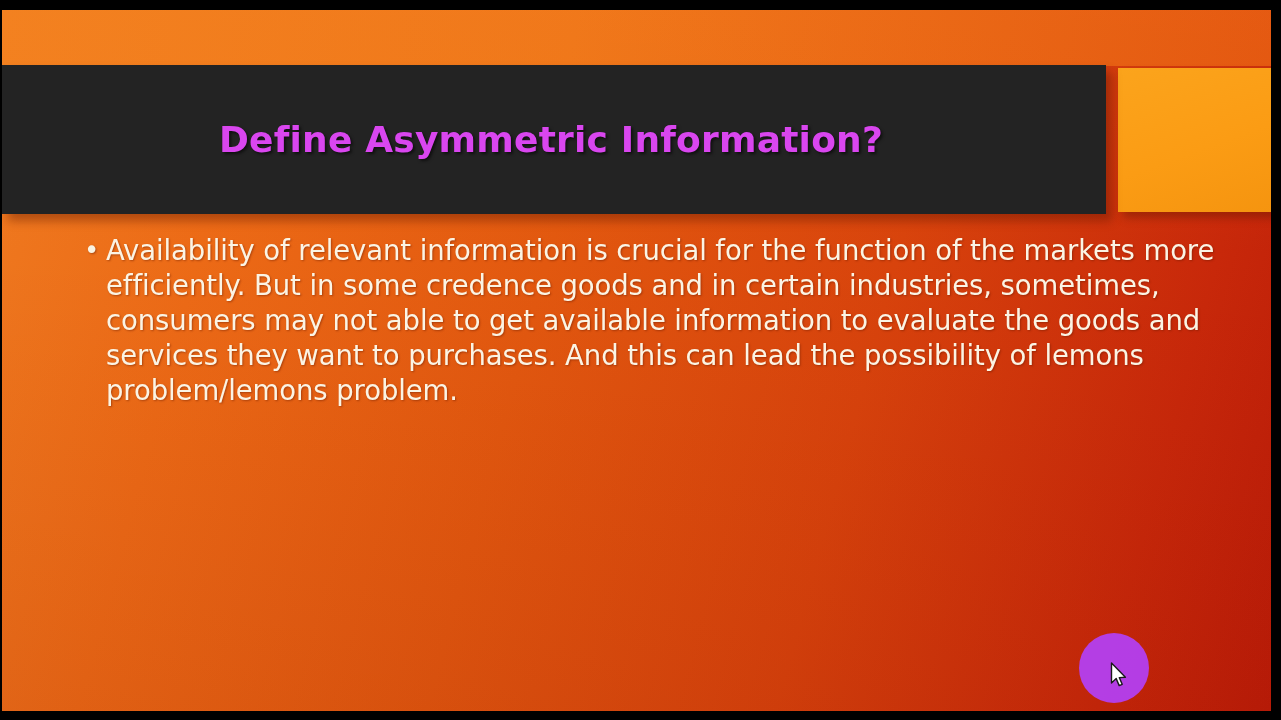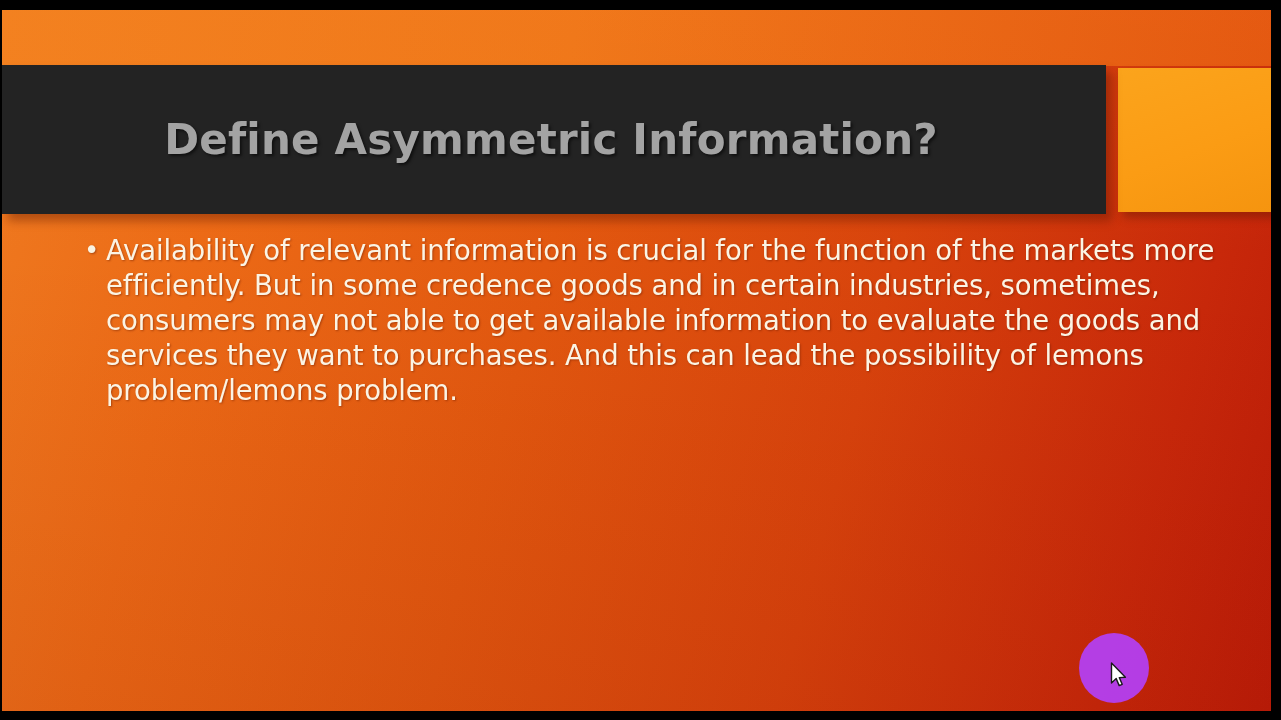--- a/index.html
+++ b/index.html
@@ -69,23 +69,23 @@
     height: 149px;
     background: #232323;
     box-shadow: 6px 7px 9px rgba(90, 20, 0, 0.40);
     display: flex;
     align-items: center;
     justify-content: center;
     z-index: 3;
   }
 
   #title-text {
-    color: #a3a3a3;
+    color: #d946ef;
     font-family: "DejaVu Sans", sans-serif;
-    font-size: 42px;
+    font-size: 36px;
     font-weight: bold;
     letter-spacing: 0.2px;
     white-space: nowrap;
     text-shadow: 2px 2px 3px rgba(0,0,0,0.55);
     transform: translateX(-3px);
   }
 
   
   #accent-block {
     position: absolute;

